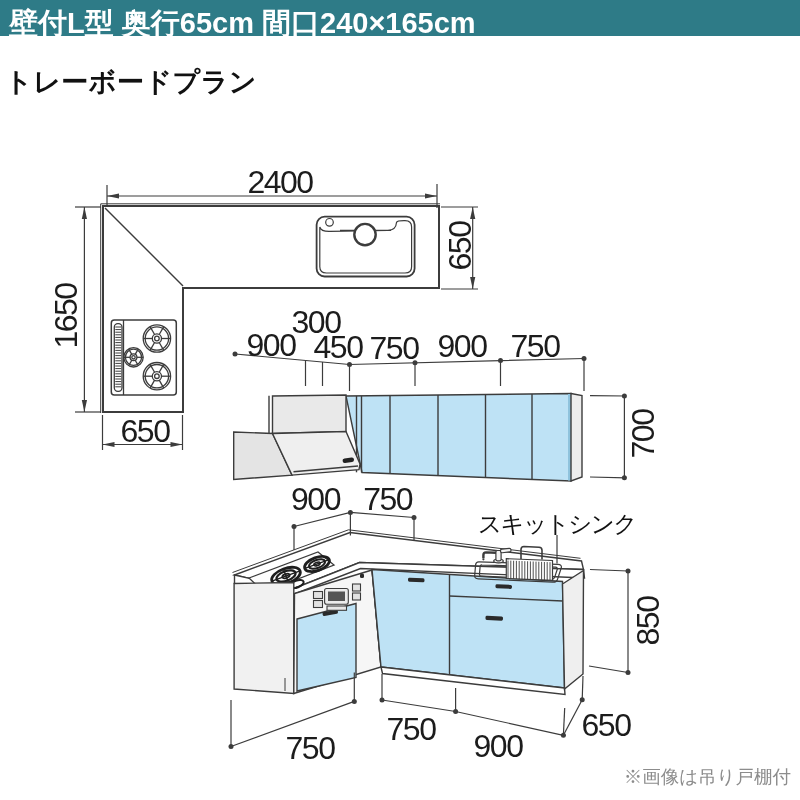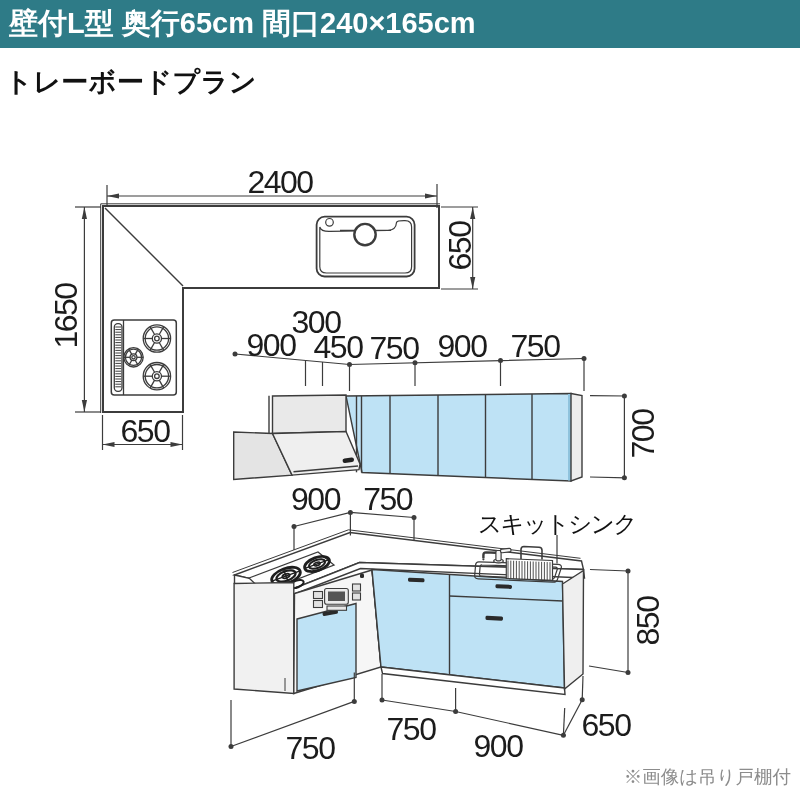--- a/index.html
+++ b/index.html
@@ -1,17 +1,17 @@
 <!DOCTYPE html>
 <html><head>
 <meta charset="utf-8">
 <style>
 html,body{margin:0;padding:0;width:800px;height:800px;background:#fff;font-family:"Liberation Sans",sans-serif;}
 #wrap{position:relative;width:800px;height:800px;overflow:hidden;}
-#hdr{position:absolute;left:0;top:0;width:800px;height:48px;background:#2e7b87;color:#fff;font-size:29px;font-weight:bold;line-height:47px;padding-left:9px;box-sizing:border-box;letter-spacing:0px;}
+#hdr{position:absolute;left:0;top:0;width:800px;height:36px;background:#2e7b87;color:#fff;font-size:29px;font-weight:bold;line-height:47px;padding-left:9px;box-sizing:border-box;letter-spacing:0px;}
 #ttl{position:absolute;left:5px;top:64px;font-size:27px;color:#111;font-weight:bold;letter-spacing:0.5px;}
 #cap{position:absolute;right:9px;top:764px;font-size:18.5px;color:#8c8c8c;}
 svg{position:absolute;left:0;top:0;}
 .dim{font-size:32px;fill:#1c1c1c;letter-spacing:-1.5px;}
 </style>
 </head>
 <body>
 <div id="wrap">
 
 <div id="hdr">壁付L型 奥行65cm 間口240×165cm</div>

